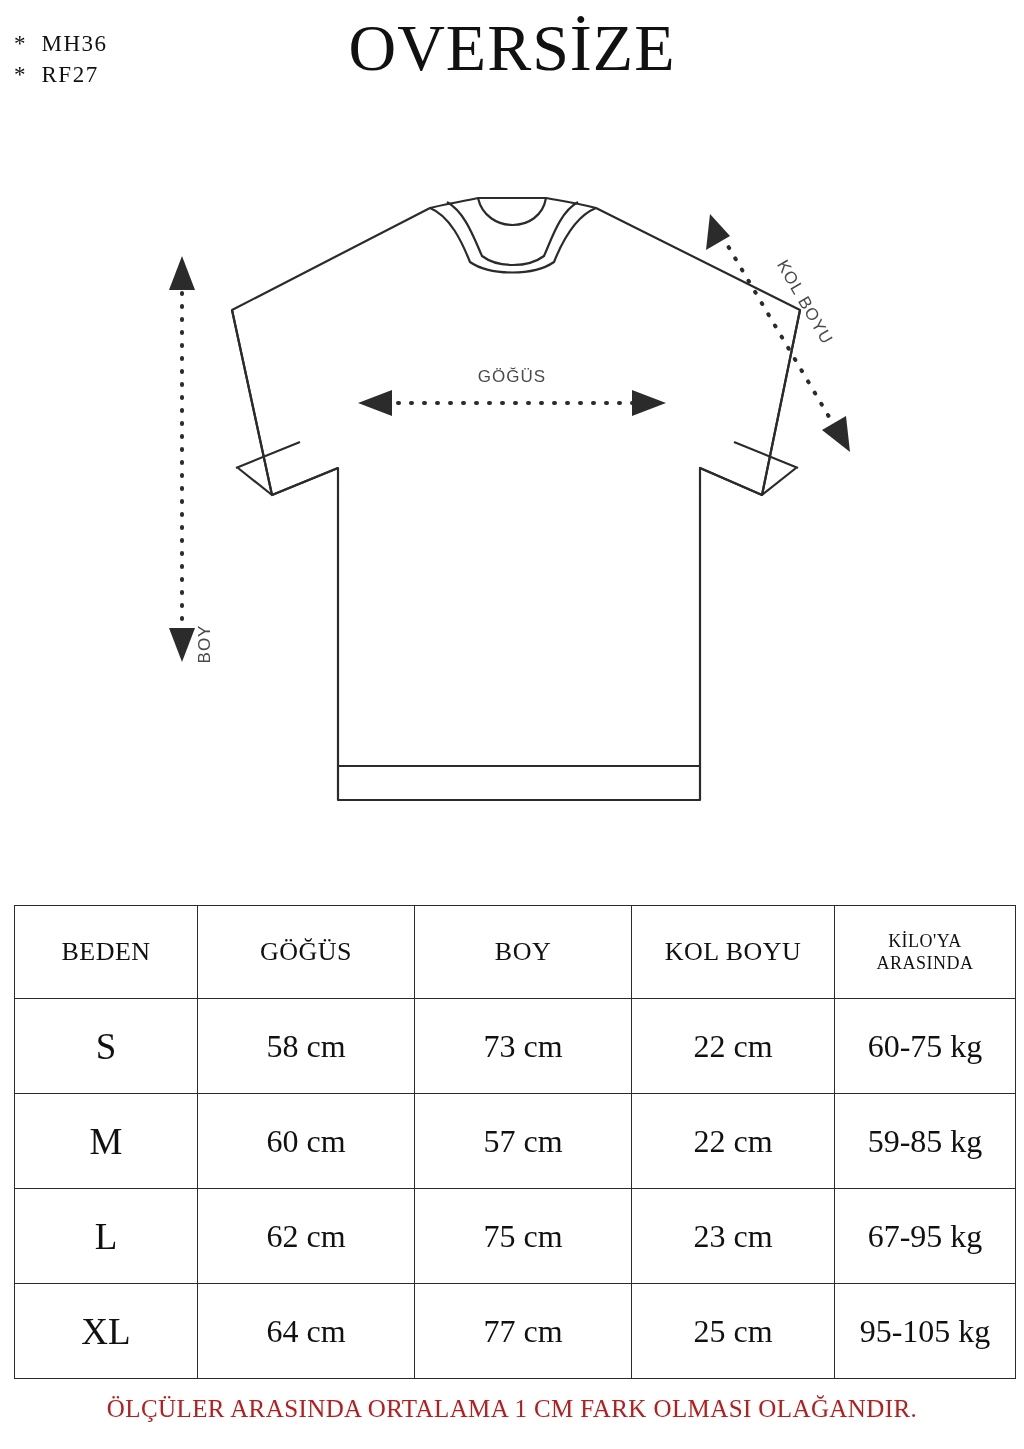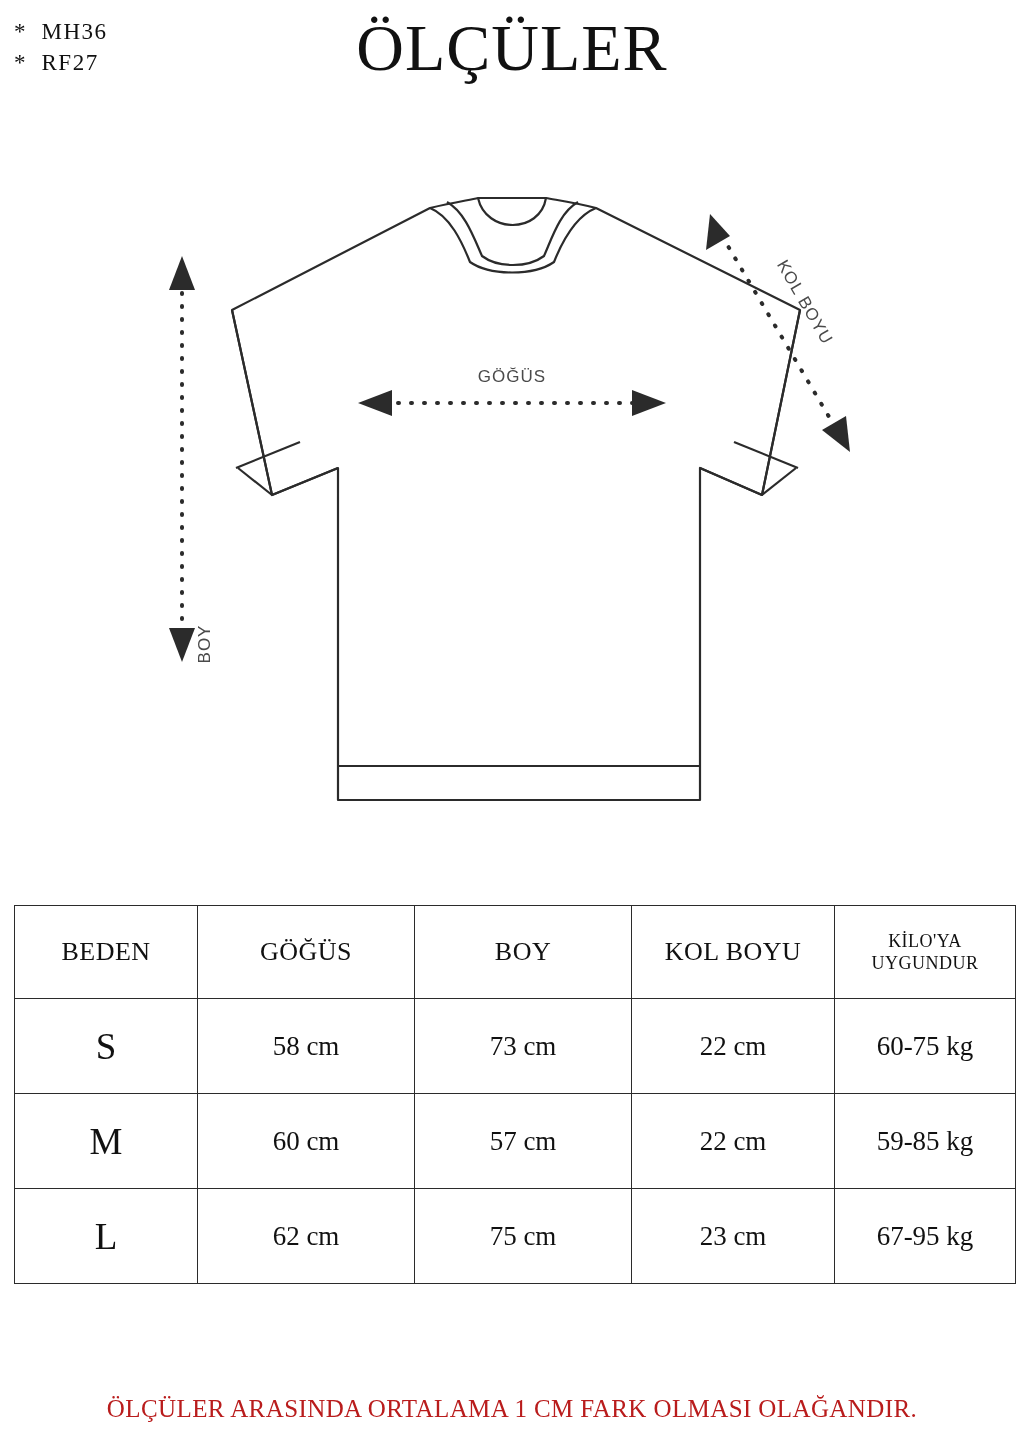--- a/index.html
+++ b/index.html
@@ -13,21 +13,21 @@
     position: relative;
     font-family: "Liberation Serif", serif;
     color: #111111;
     overflow: hidden;
   }
 
   
   .codes {
     position: absolute;
     left: 14px;
-    top: 16px;
+    top: 28px;
     font-family: "Liberation Serif", serif;
     font-size: 23px;
     letter-spacing: 1.5px;
     line-height: 1.35;
     color: #111;
   }
   .codes div { white-space: pre; }
 
   .title {
     position: absolute;
@@ -77,21 +77,21 @@
     font-weight: 400;
     font-size: 26px;
     letter-spacing: 0.5px;
   }
   thead th.small {
     font-size: 18px;
     line-height: 1.25;
   }
   tbody td {
     height: 94px;
-    font-size: 27px;
+    font-size: 32px;
   }
   td.size-cell {
     font-size: 37px;
   }
   
   thead th:first-child { border-top-left-radius: 14px; }
   thead th:last-child  { border-top-right-radius: 14px; }
 
   .footnote {
     position: absolute;
@@ -113,21 +113,21 @@
   }
 </style>
 </head>
 <body>
 
 <div class="codes">
   <div>*  MH36</div>
   <div>*  RF27</div>
 </div>
 
-<div class="title">ÖLÇÜLER</div>
+<div class="title">OVERSİZE</div>
 
 <div class="illustration">
   <svg width="1024" height="740" viewBox="0 0 1024 740" xmlns="http://www.w3.org/2000/svg">
 
     <g fill="none" stroke="#2b2b2b" stroke-width="2.2" stroke-linejoin="round">
 
       <path d="M430 58
                C 455 52, 470 50, 478 48
                L 546 48
                C 556 50, 572 52, 596 58
@@ -198,21 +198,21 @@
 <div class="table-wrap">
   <table class="size-table">
     <thead>
       <tr>
         <th style="width:182px">BEDEN</th>
         <th style="width:216px">GÖĞÜS</th>
         <th style="width:216px">BOY</th>
         <th style="width:202px">KOL BOYU</th>
         <th class="small" style="width:180px">
           <span>KİLO'YA</span><br>
-          <span>UYGUNDUR</span>
+          <span>ARASINDA</span>
         </th>
       </tr>
     </thead>
     <tbody>
       <tr>
         <td class="size-cell">S</td>
         <td>58 cm</td>
         <td>73 cm</td>
         <td>22  cm</td>
         <td>60-75 kg</td>
@@ -224,17 +224,24 @@
         <td>22 cm</td>
         <td>59-85 kg</td>
       </tr>
       <tr>
         <td class="size-cell">L</td>
         <td>62 cm</td>
         <td>75 cm</td>
         <td>23 cm</td>
         <td>67-95 kg</td>
       </tr>
+      <tr>
+        <td class="size-cell">XL</td>
+        <td>64 cm</td>
+        <td>77 cm</td>
+        <td>25 cm</td>
+        <td>95-105 kg</td>
+      </tr>
     </tbody>
   </table>
 </div>
 
 <div class="footnote">ÖLÇÜLER ARASINDA ORTALAMA 1 CM FARK OLMASI OLAĞANDIR.</div>
 
 </body></html>

